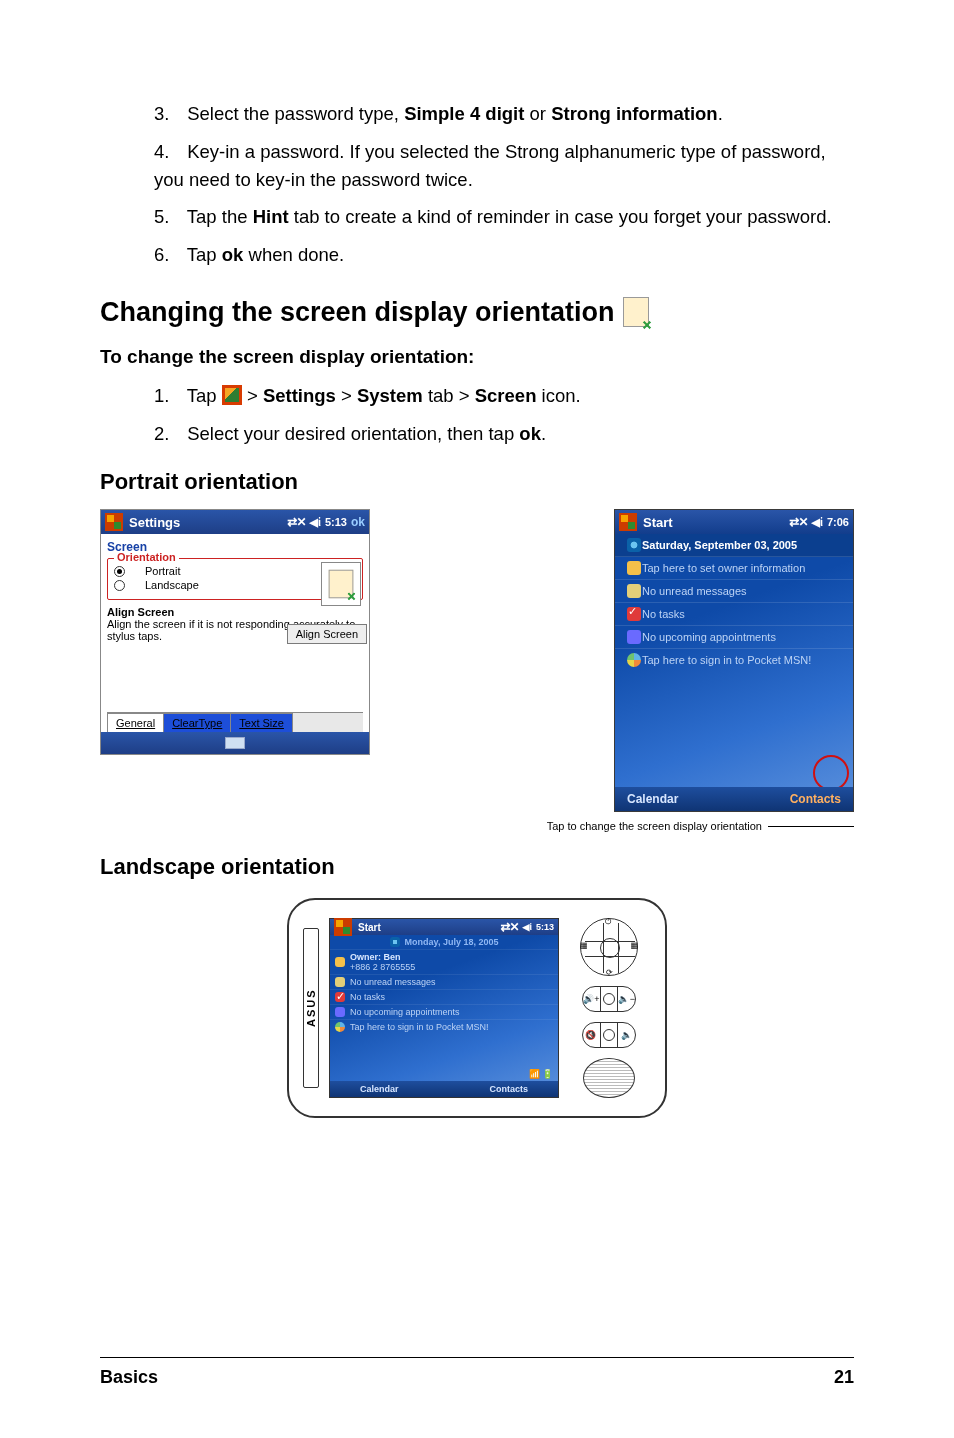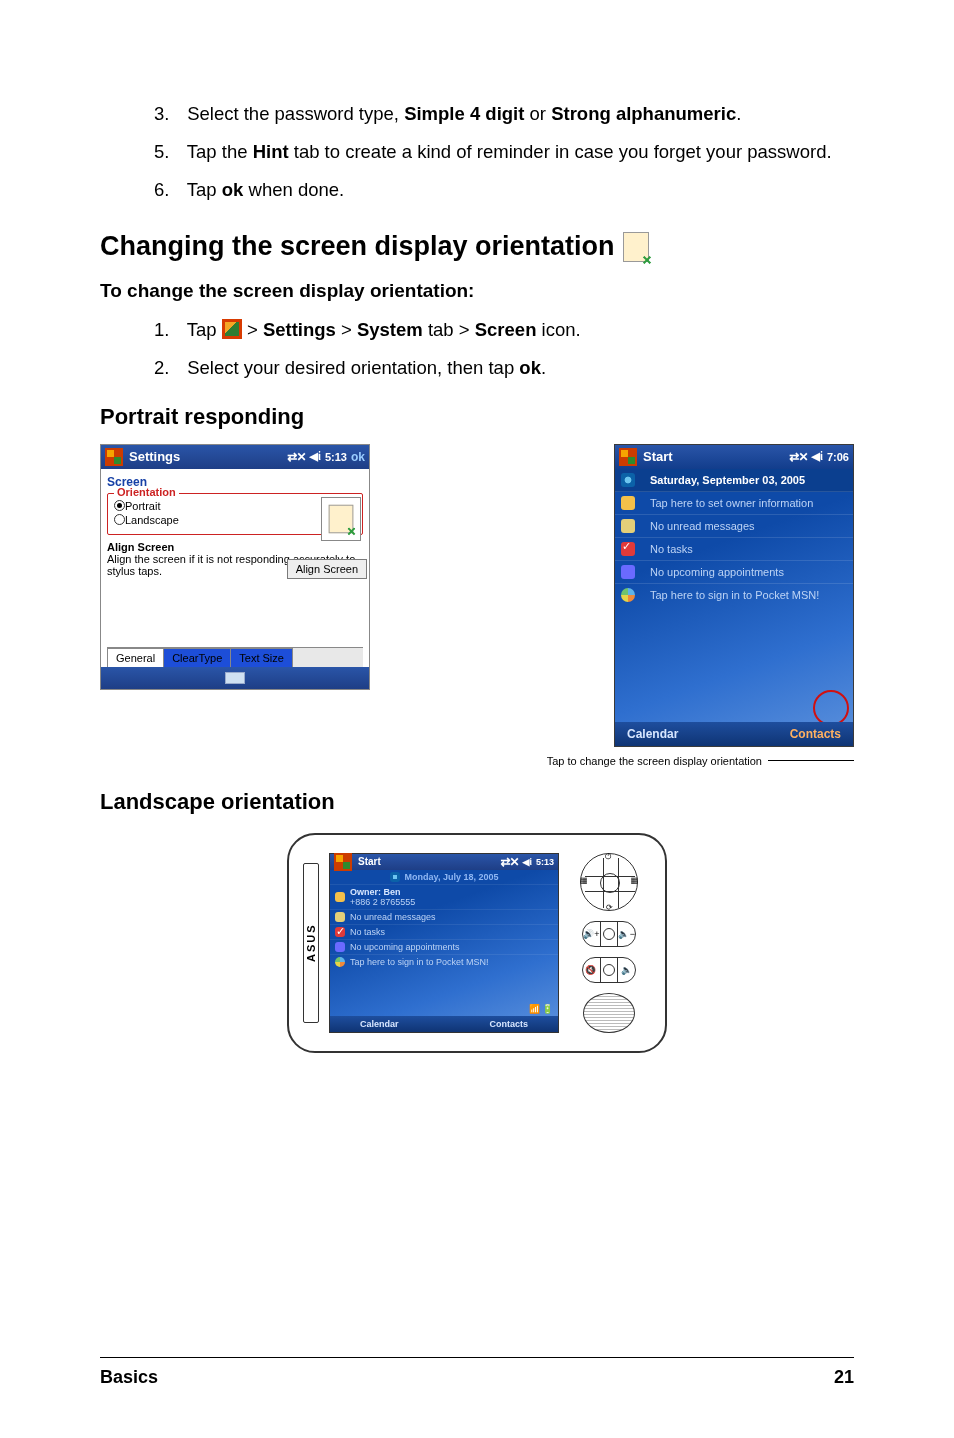--- a/index.html
+++ b/index.html
@@ -65,53 +65,53 @@
   .pda-body { padding: 2px 6px 0 6px; background:#fff; }
   .bluehead { color:#1741a6; font-weight:bold; font-size:12px; padding:4px 0 4px 0; }
   .fieldset {
     border:1px solid #cc2222; border-radius:2px; padding:4px 6px 6px 6px; margin-bottom:6px;
     position:relative;
   }
   .fieldset .legend {
     position:absolute; top:-8px; left:6px; background:#fff; padding:0 3px;
     color:#cc2222; font-weight:bold; font-size:11px;
   }
-  .radio-row { display:flex; align-items:center; gap:0; margin:2px 0; }
+  .radio-row { display:flex; align-items:center; gap:20px; margin:2px 0; }
   .radio { width:11px; height:11px; border:1px solid #333; border-radius:50%; display:inline-flex; align-items:center; justify-content:center;}
   .radio.sel::after{content:"";width:5px;height:5px;background:#000;border-radius:50%;}
   .align-block { margin:4px 0 6px 0; position:relative; }
   .align-title { font-weight:bold; font-size:11px; }
   .align-btn {
     position:absolute; right:-4px; bottom:-2px;
     border:1px solid #7a7a7a; background:#eee; padding:3px 8px; font-size:11px;
   }
   .mini-screen {
     position:absolute; right:2px; top:-44px;
     width:40px; height:44px; border:1px solid #888; background:#fff;
     display:flex; align-items:center; justify-content:center;
   }
   .mini-screen .screen-icon{ transform:scale(0.95); }
   .tabs-row {
     display:flex; border-top:1px solid #888; margin-top:70px;
     background:#e8e8e8; font-size:11px;
   }
-  .tab { border:1px solid #888; border-bottom:none; padding:3px 8px; background:#fff; margin-right:-1px;}
+  .tab { border:1px solid #888; border-bottom:none; padding:3px 8px; background:#fff; margin-right:-1px;text-decoration:underline;}
   .tab.inactive{ background:#1d4ed8; }
   .bottombar { height:22px; background: linear-gradient(#2a55a8,#1e3e86); display:flex; align-items:center; justify-content:center;}
   .kbd { width:20px; height:12px; border:1px solid #9ac; background:#cfe0f2; display:inline-block;}
   
   .today {
     width: 240px; border:1px solid #3a3a3a;
     font-family: Tahoma, Arial, sans-serif; font-size:11px; color:#fff;
     background: linear-gradient(160deg,#0e4aa8 0%, #0e4aa8 35%, #2f6fcf 70%, #5d92dd 100%);
     position:relative;
   }
   .today .taskbar{ background: linear-gradient(#2a55a8,#123d8c);}
   .trow {
-    display:flex; align-items:center; gap:15px; padding:4px 6px;
+    display:flex; align-items:center; gap:1px; padding:4px 12px;
     border-bottom:1px solid rgba(255,255,255,0.12); color:#bcd3f5; font-size:11px;
   }
   .trow.datehead { color:#fff; font-weight:bold; background:rgba(0,0,0,0.15);}
   .ticn { width:14px; height:14px; display:inline-block; border-radius:3px;}
   .i-ie{ background:radial-gradient(circle,#6cc5f0 35%,#0b62a8 36%);}
   .i-own{ background:#f4c04a;}
   .i-msg{ background:#e3cf79;}
   .i-task{ background:#e03a3a; position:relative;}
   .i-task::after{content:"✓";position:absolute;left:1px;top:-2px;color:#fff;font-size:11px;}
   .i-cal{ background:#6a6aff;}
@@ -183,21 +183,25 @@
   .ds-fill{ height:26px; }
   .tiny-icons { position:absolute; right:4px; bottom:18px; font-size:9px; color:#fff; display:flex; gap:2px;}
 </style>
 </head>
 <body>
 
 <div class="page">
 
   <div class="ol-item">
     <span class="ol-num">3.</span>
-    <span>Select the password type, </span><span class="bold">Simple 4 digit</span><span> or </span><span class="bold">Strong alphanumeric</span><span>.</span>
+    <span>Select the password type, </span><span class="bold">Simple 4 digit</span><span> or </span><span class="bold">Strong information</span><span>.</span>
+  </div>
+  <div class="ol-item">
+    <span class="ol-num">4.</span>
+    <span>Key-in a password. If you selected the Strong alphanumeric type of password, you need to key-in the password twice.</span>
   </div>
   <div class="ol-item">
     <span class="ol-num">5.</span>
     <span>Tap the </span><span class="bold">Hint</span><span> tab to create a kind of reminder in case you forget your password.</span>
   </div>
   <div class="ol-item">
     <span class="ol-num">6.</span>
     <span>Tap </span><span class="bold">ok</span><span> when done.</span>
   </div>
 
@@ -210,21 +214,21 @@
 
   <div class="ol-item">
     <span class="ol-num">1.</span>
     <span>Tap </span><span class="start-icon"></span><span> &gt; </span><span class="bold">Settings</span><span> &gt; </span><span class="bold">System</span><span> tab &gt; </span><span class="bold">Screen</span><span> icon.</span>
   </div>
   <div class="ol-item">
     <span class="ol-num">2.</span>
     <span>Select your desired orientation, then tap </span><span class="bold">ok</span><span>.</span>
   </div>
 
-  <h3 class="orient">Portrait responding</h3>
+  <h3 class="orient">Portrait orientation</h3>
 
   <div class="screens-row">
 
     <div class="pda">
       <div class="taskbar">
         <span class="flag"></span>
         <span class="tbtitle">Settings</span>
         <span class="tbright">
           <span class="sig">⇄✕</span>
           <span>◀ἰ</span>

